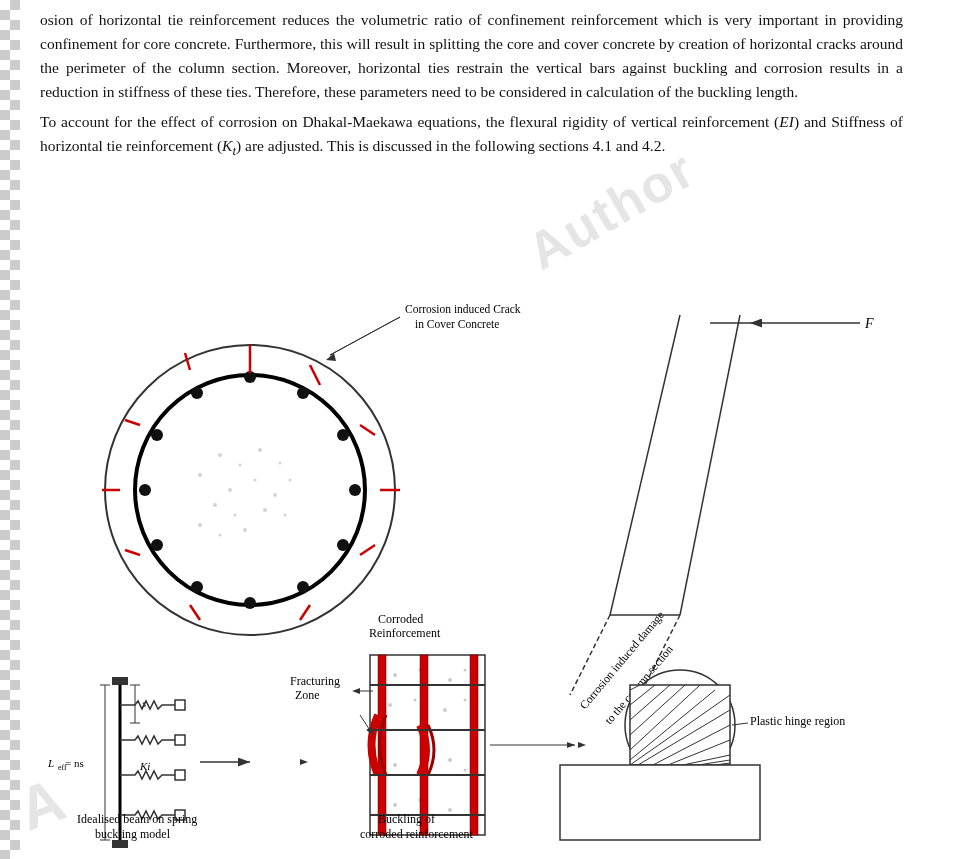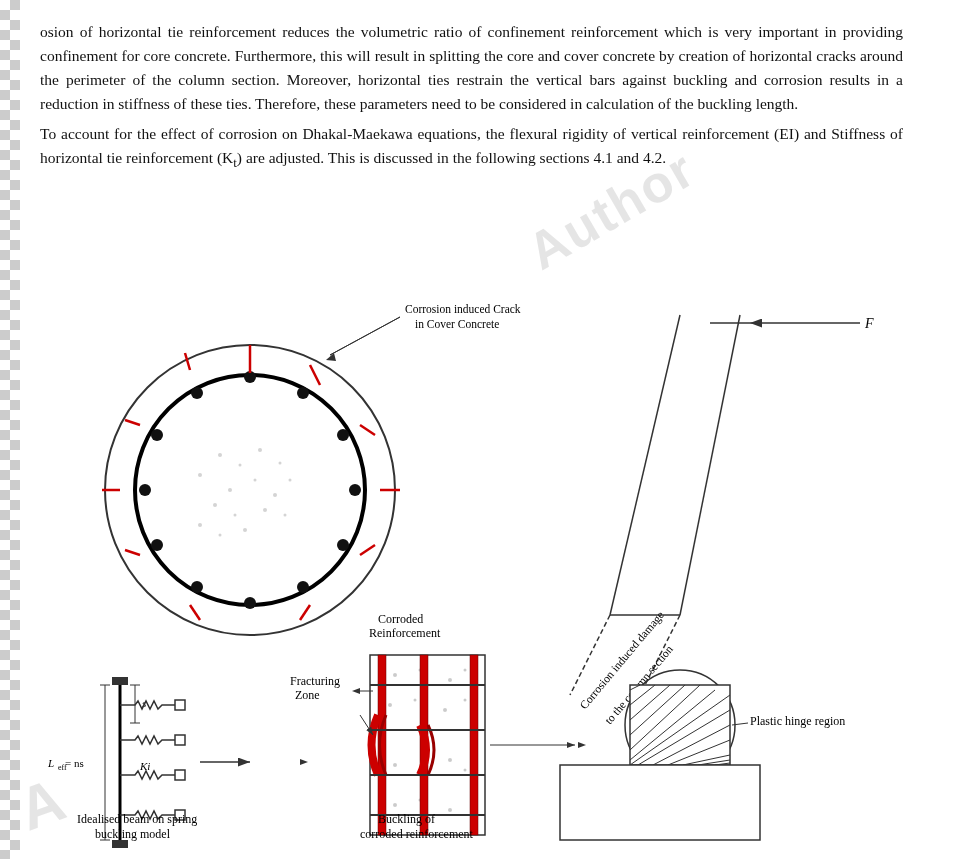--- a/index.html
+++ b/index.html
@@ -35,34 +35,34 @@
 
     .white-bg {
       position: absolute;
       top: 0; left: 20px; right: 0; bottom: 0;
       background: #fff;
       z-index: 1;
     }
 
     .text-layer {
       position: absolute;
-      top: 12px; left: 20px; right: 0;
+      top: 0; left: 20px; right: 0;
       z-index: 2;
       padding: 8px 57px 8px 20px;
       font-size: 15.5px;
       line-height: 1.55;
       color: #111;
       text-align: justify;
     }
 
     .text-layer p {
       margin-bottom: 6px;
     }
 
-    .italic { }
+    .italic { font-style: italic; }
 
     
     .watermark {
       position: absolute;
       top: 180px;
       left: 520px;
       z-index: 3;
       font-size: 52px;
       color: rgba(180, 180, 180, 0.35);
       transform: rotate(-30deg);

